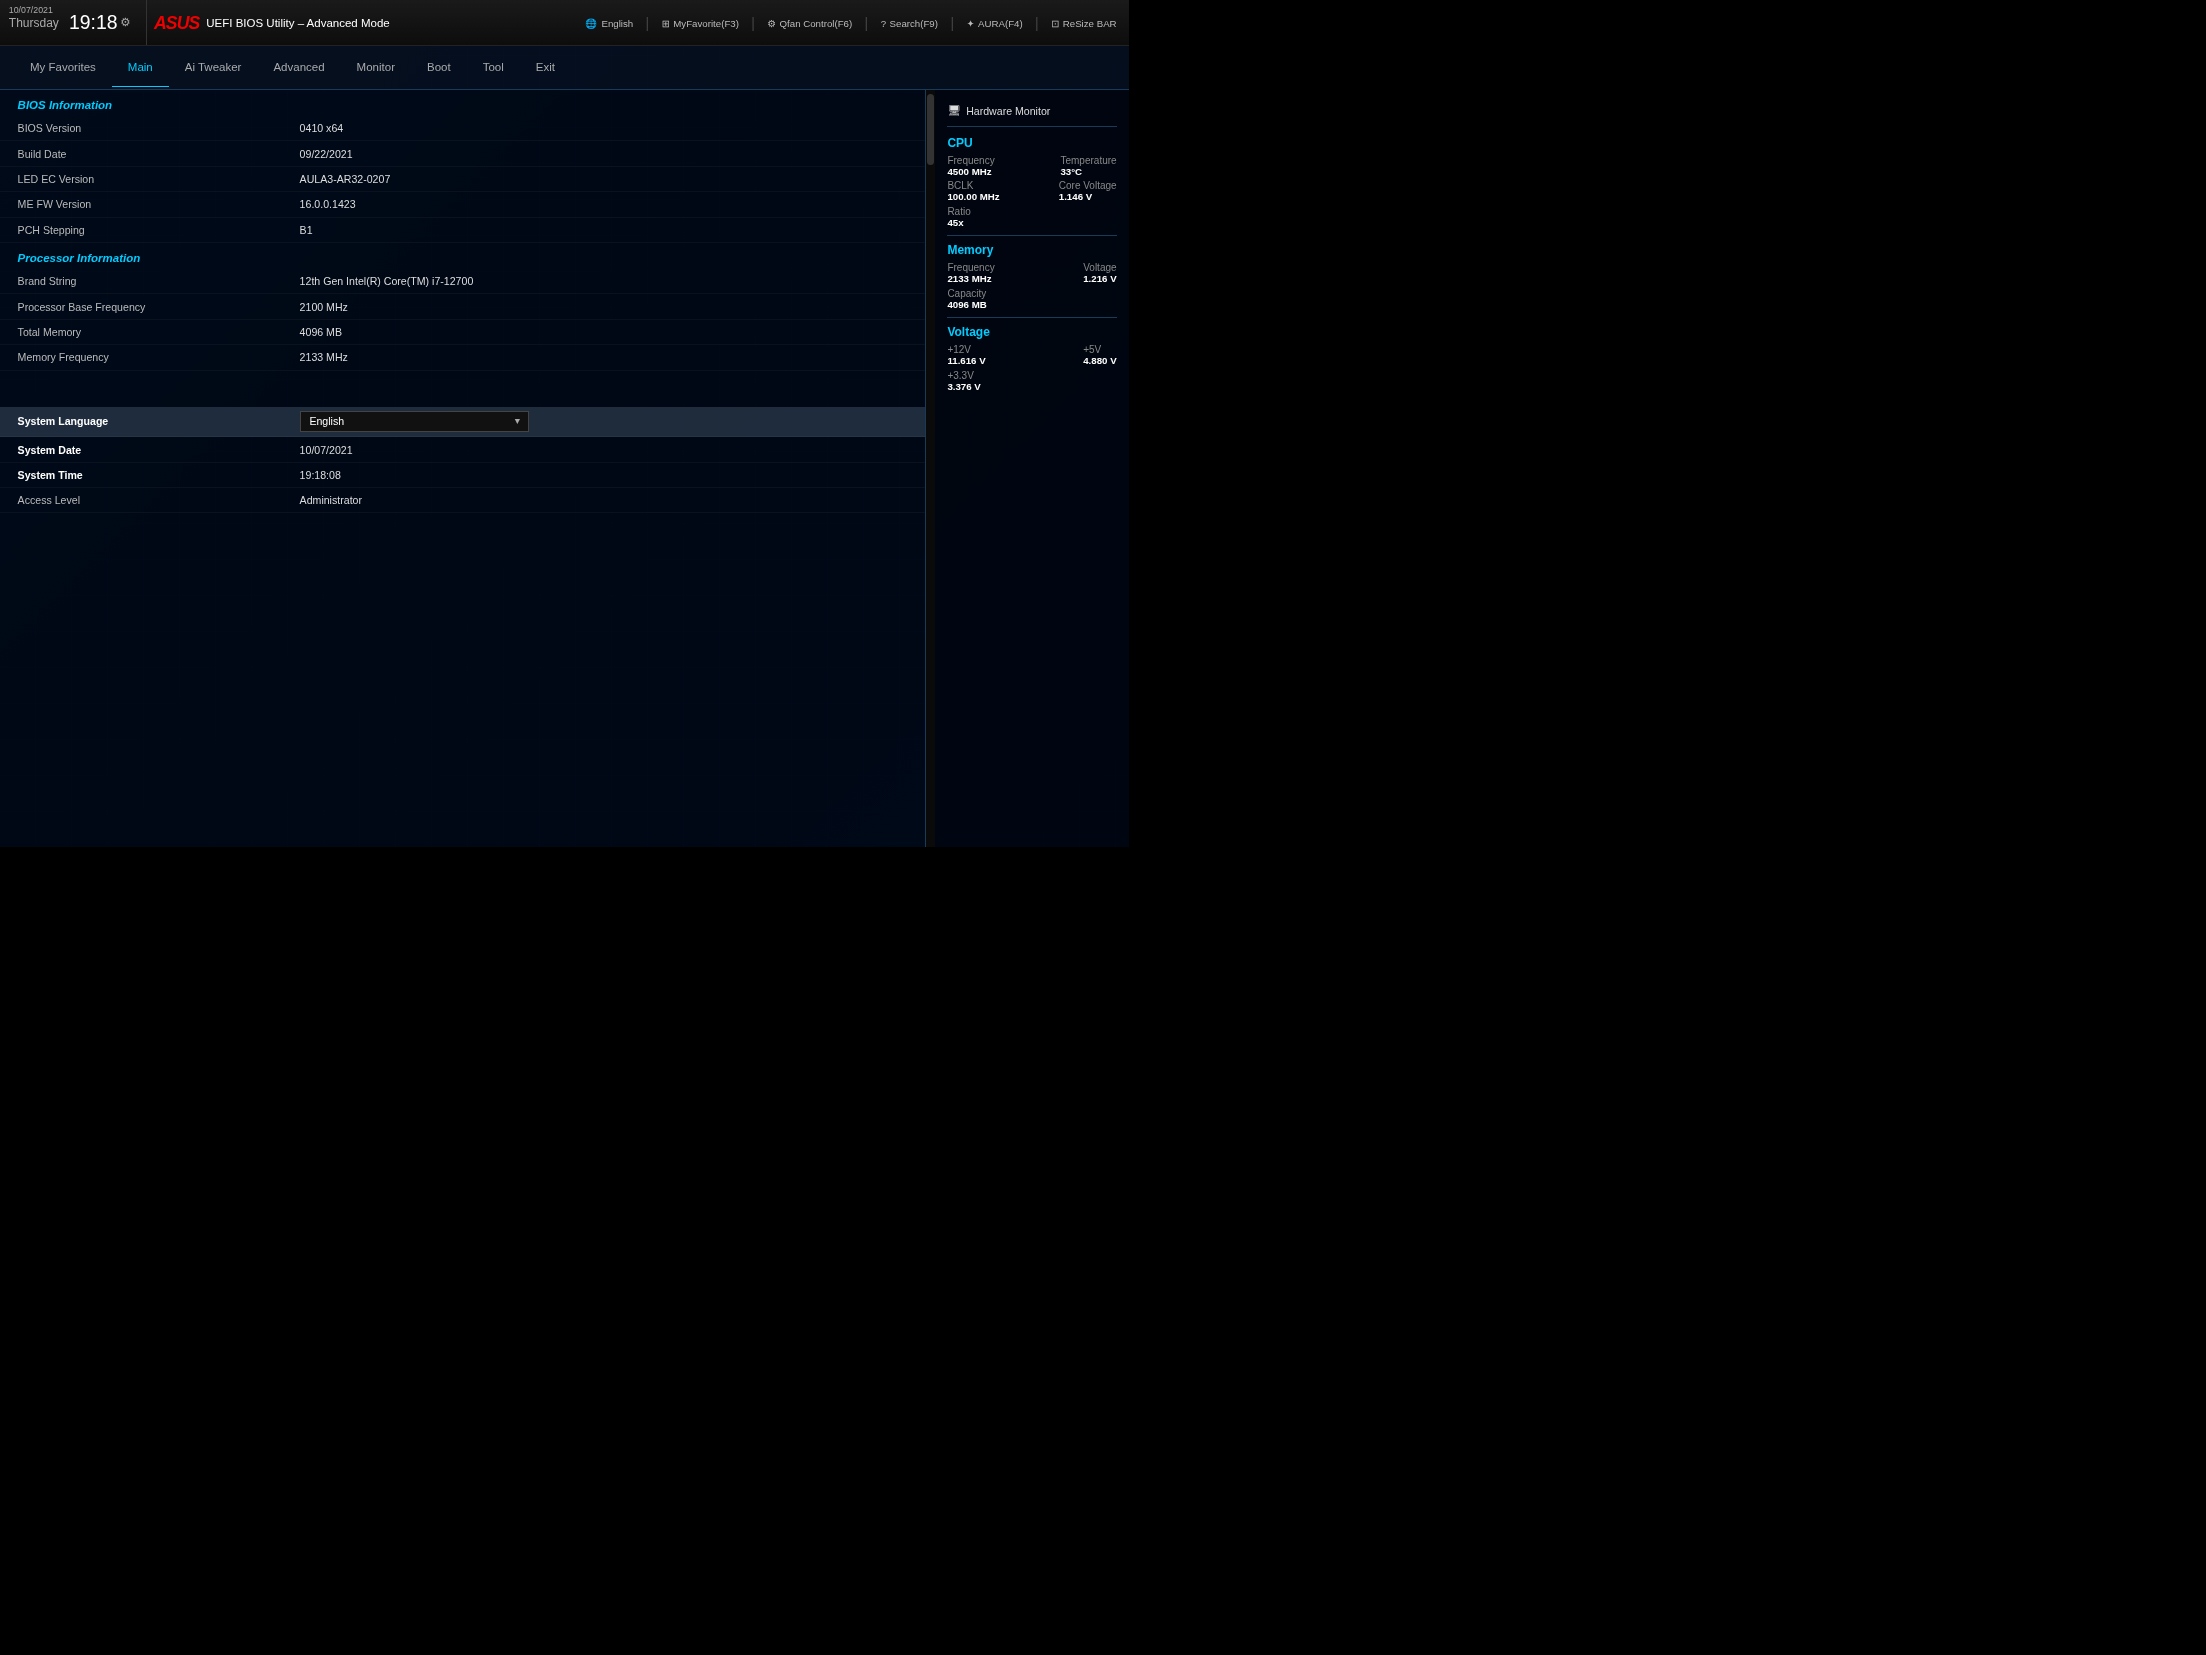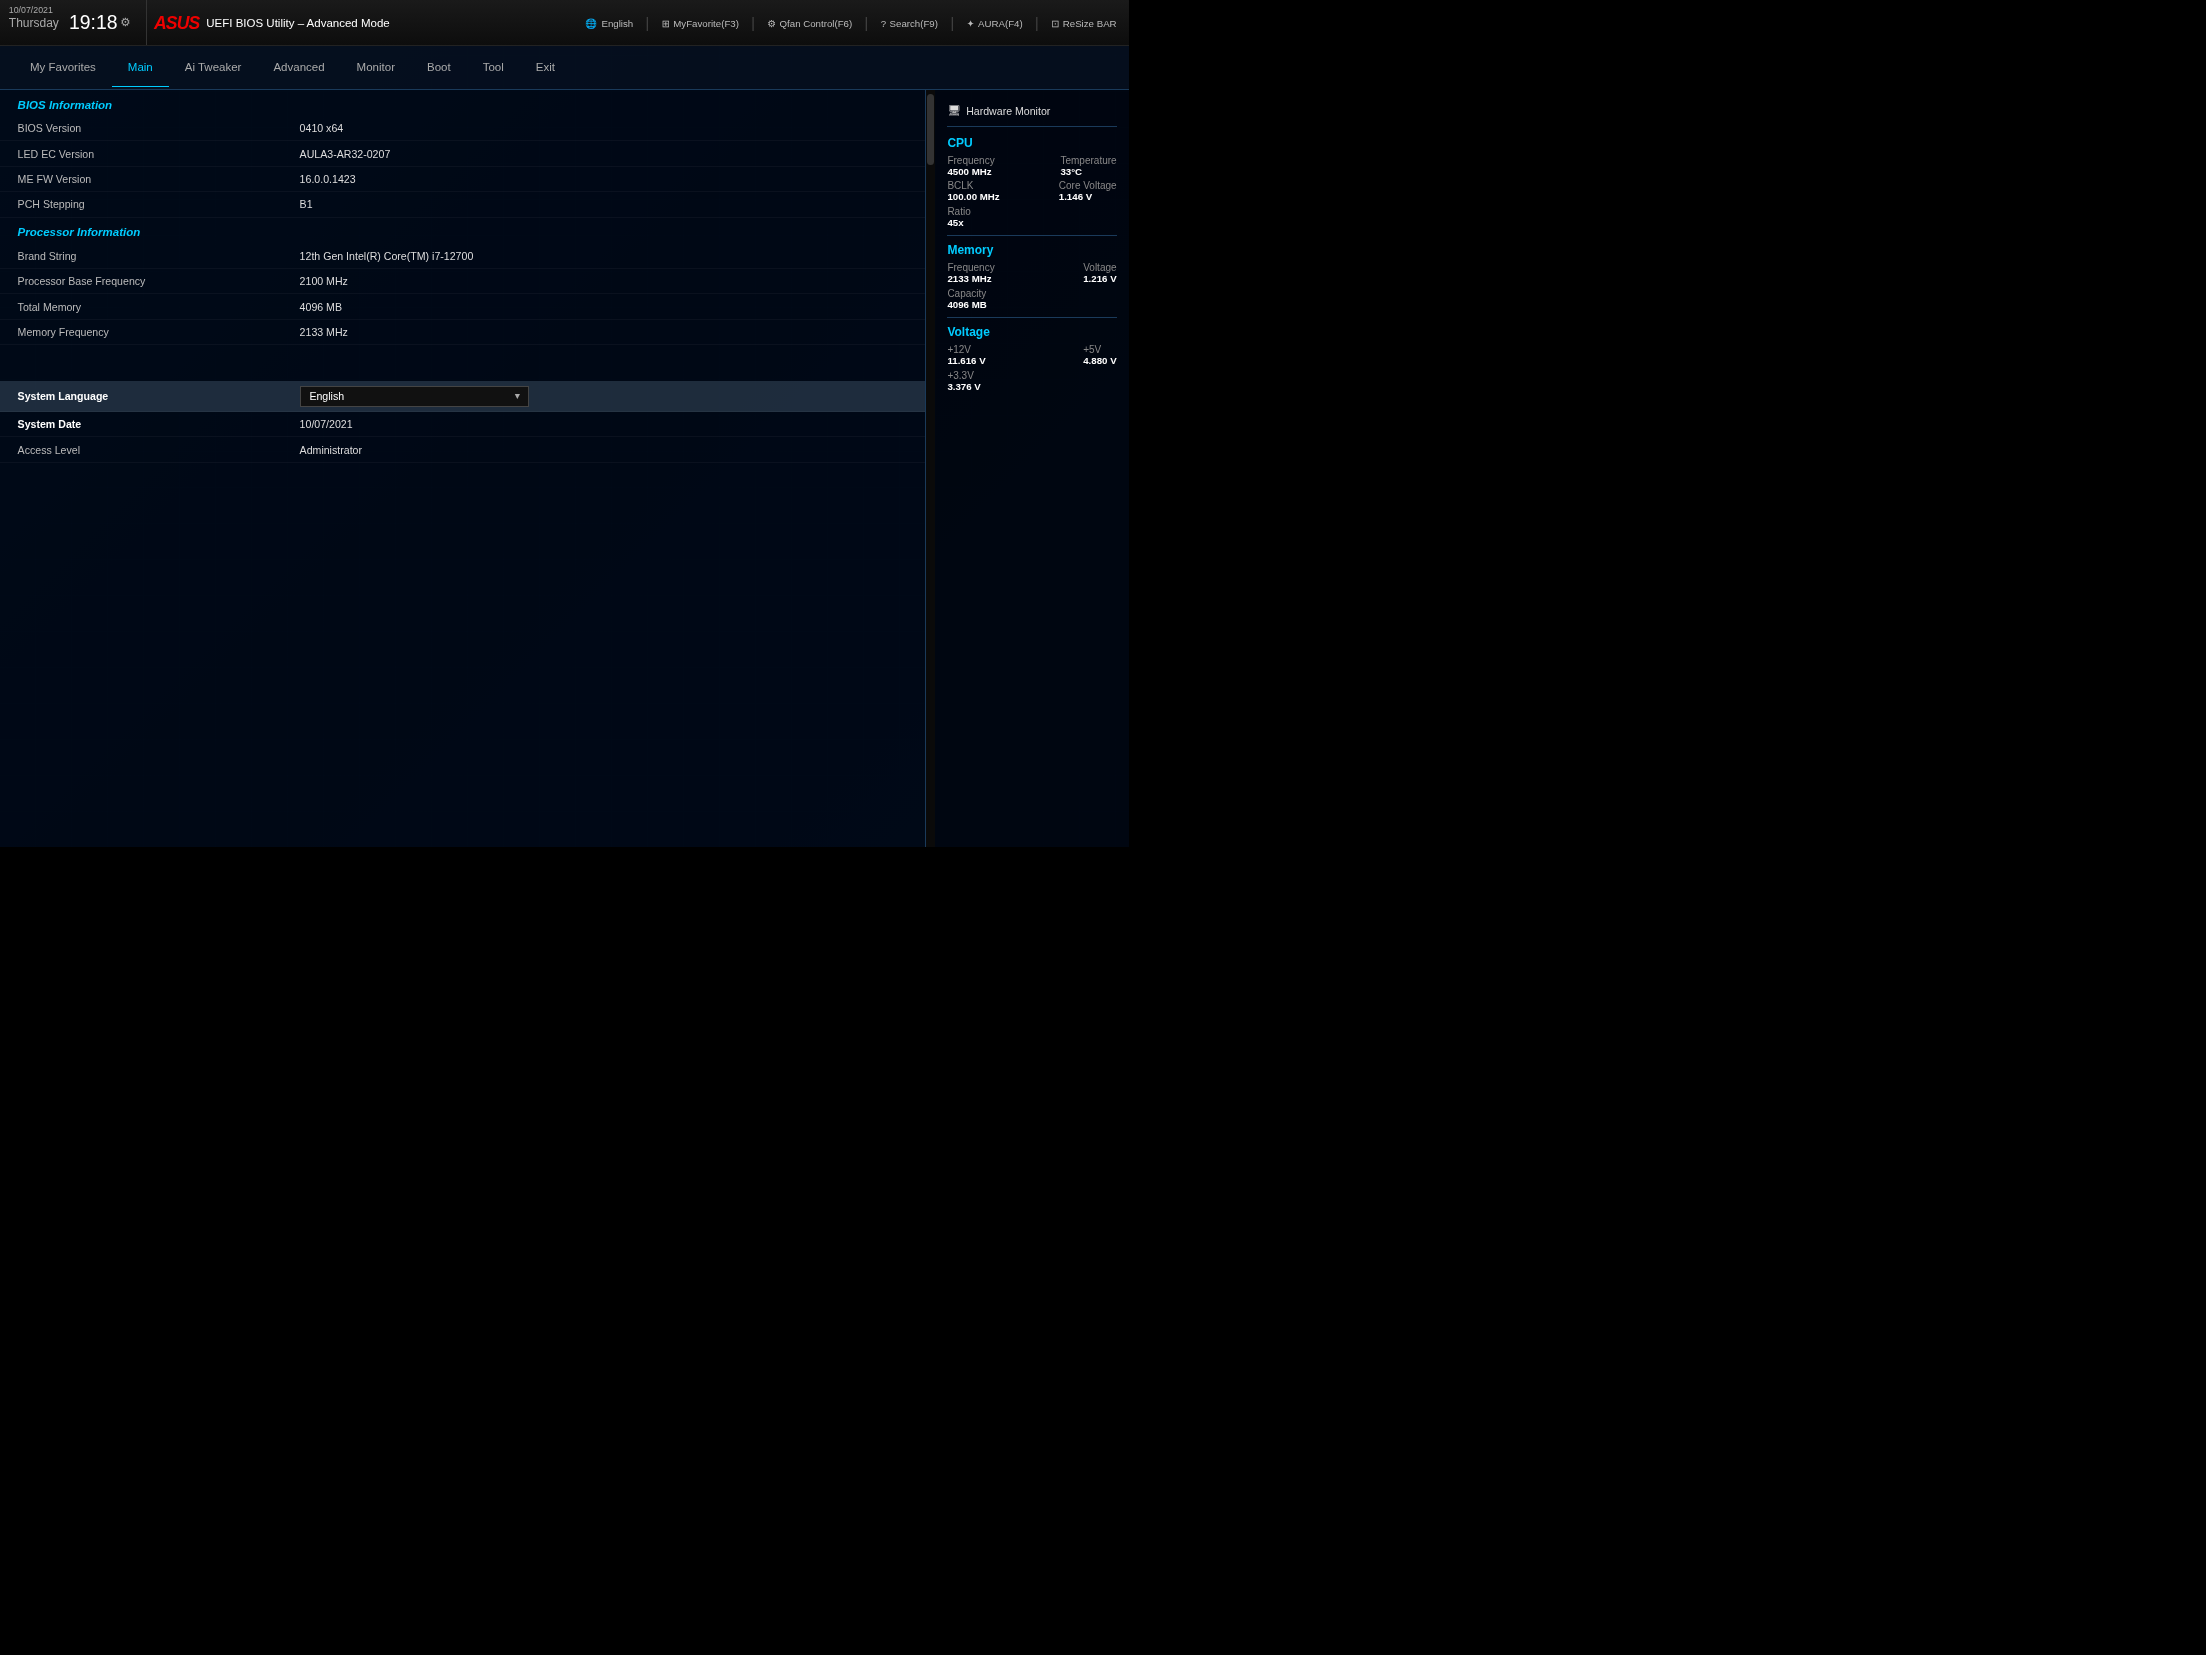--- a/index.html
+++ b/index.html
@@ -397,20 +397,24 @@
   <div style="display:flex;flex:1;">
     <div class="content-area">
 
       <div class="section-header">BIOS Information</div>
 
       <div class="info-row">
         <span class="info-label">BIOS Version</span>
         <span class="info-value">0410  x64</span>
       </div>
       <div class="info-row">
+        <span class="info-label">Build Date</span>
+        <span class="info-value">09/22/2021</span>
+      </div>
+      <div class="info-row">
         <span class="info-label">LED EC Version</span>
         <span class="info-value">AULA3-AR32-0207</span>
       </div>
       <div class="info-row">
         <span class="info-label">ME FW Version</span>
         <span class="info-value">16.0.0.1423</span>
       </div>
       <div class="info-row">
         <span class="info-label">PCH Stepping</span>
         <span class="info-value">B1</span>
@@ -448,20 +452,24 @@
           </select>
           <span class="dropdown-arrow">▼</span>
         </div>
       </div>
 
       <div class="info-row">
         <span class="info-label bold">System Date</span>
         <span class="info-value">10/07/2021</span>
       </div>
       <div class="info-row">
+        <span class="info-label bold">System Time</span>
+        <span class="info-value">19:18:08</span>
+      </div>
+      <div class="info-row">
         <span class="info-label">Access Level</span>
         <span class="info-value">Administrator</span>
       </div>
 
     </div>
 
     <div class="scroll-bar-area">
       <div class="scroll-thumb"></div>
     </div>
 

